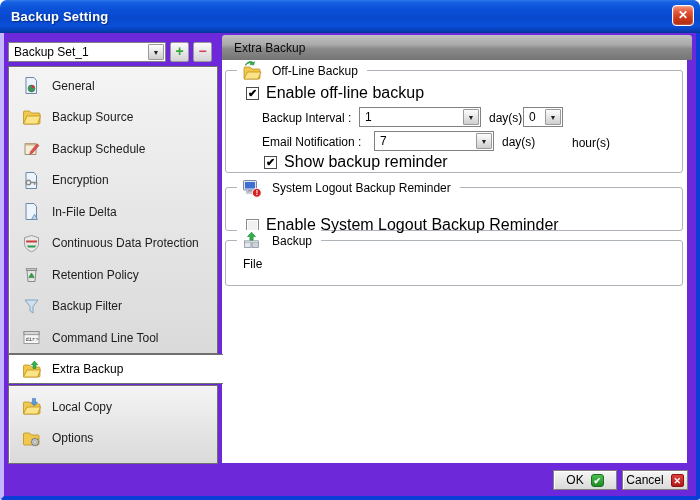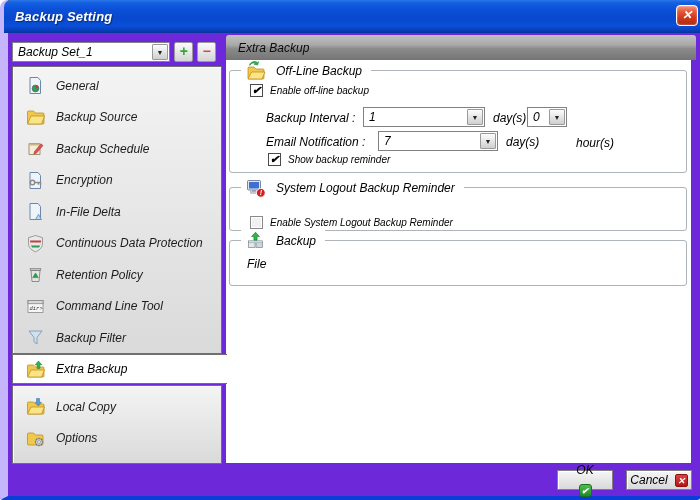--- a/index.html
+++ b/index.html
@@ -1,23 +1,22 @@
 <!DOCTYPE html>
 <html><head>
 <meta charset="utf-8">
 <style>
   * { margin:0; padding:0; box-sizing:border-box; }
   html,body { width:700px; height:500px; background:#fff; font-family:"Liberation Sans", sans-serif; }
 
   .dialog {
     position:absolute; left:0; top:0; width:700px; height:500px;
-    border-left:8px solid #c4b5fd; border-right:4px solid #0a3ed6; border-bottom:4px solid #0a3ed6;
+    border-left:4px solid #c4b5fd; border-right:4px solid #0a3ed6; border-bottom:4px solid #0a3ed6;
     border-radius:8px 8px 3px 3px;
     background:#6e6e6e;
-    font-style:italic;
   }
 
   
   .titlebar {
     position:absolute; left:-4px; top:0; width:700px; height:33px;
     border-radius:7px 7px 0 0;
     background:linear-gradient(180deg,#2b77e8 0%,#1460e2 8%,#0b50d8 28%,#0848cd 55%,#0a4fd9 78%,#0740b8 92%,#05349b 100%);
     display:flex; align-items:center; padding-left:11px;
   }
   .title-text {
@@ -101,21 +100,21 @@
   .legend .ttl { font-size:12px; color:#000; }
 
   .checkbox {
     width:13px; height:13px; background:#fff; border:1px solid #4a4a4a;
     display:inline-flex; align-items:center; justify-content:center;
     font-size:11px; font-weight:bold; color:#000; line-height:11px; cursor:pointer;
     flex:0 0 13px;
   }
   .checkbox:not(.checked) { background:#f1f1f1; border-color:#8a8a8a; box-shadow:inset 0 0 0 1px #fff; }
   .cb-row { position:absolute; display:flex; align-items:center; gap:7px; }
-  .cb-row .cb-label { font-size:10px; color:#000; white-space:nowrap; }
+  .cb-row .cb-label { font-size:16px; color:#000; white-space:nowrap; }
   .fld-label { position:absolute; font-size:12px; color:#000; white-space:nowrap; }
 
   
   .row1 { left:20px; top:13px; }
   .lbl-interval { left:36px; top:40px; }
   .combo-interval-days { left:133px; top:36px; width:122px; }
   .unit-days1 { left:263px; top:40px; }
   .combo-interval-hours { left:297px; top:36px; width:40px; }
   .unit-hours { left:346px; top:40px;margin-top:25px; }
   .lbl-email { left:36px; top:64px; }
@@ -126,21 +125,21 @@
   .backup-file-text { left:17px; top:16px; }
 
   
   .footer-btn {
     position:absolute; top:437px; height:20px;
     background:linear-gradient(180deg,#f6f6f6,#d9d9d9);
     border:1px solid #808080; box-shadow:inset 1px 1px 0 #fff;
     display:flex; align-items:center; justify-content:center; gap:7px;
     font-size:12px; color:#000; cursor:pointer;
   }
-  .ok-btn { left:549px; width:56px;flex-direction:column; }
+  .ok-btn { left:549px; width:64px; }
   .cancel-btn { left:618px; width:66px; }
   .mini-icn {
     width:13px; height:13px; border-radius:3px; color:#fff;
     font-size:9px; font-weight:bold; line-height:13px; text-align:center;
   }
   .mini-ok { background:linear-gradient(180deg,#4cbf4c,#1f8a26); border:1px solid #187020; }
   .mini-cancel { background:linear-gradient(180deg,#e04040,#b01818); border:1px solid #8f1212; border-radius:2px; }
 </style>
 </head>
 <body>
@@ -235,35 +234,35 @@
               <rect x="4.2" y="3.5" width="10.6" height="1.8" fill="#c2c2c2" stroke="#777" stroke-width="0.6"></rect>
               <path d="M9.5 8l2.8 4.6H6.7z" fill="#2fa04a" stroke="#1b7d2f" stroke-width="0.5"></path>
             </svg>
         </span>
         <span class="lbl">Retention Policy</span>
       </div>
 
       <div class="side-item">
         <span class="icn">
           <svg viewBox="0 0 19 19" width="19" height="19">
+              <path d="M3 3h13l-5 6.5v6.5l-3-2.2V9.5z" fill="#cfe0ef" stroke="#7d9ab8" stroke-width="0.9"></path>
+            </svg>
+        </span>
+        <span class="lbl">Backup Filter</span>
+      </div>
+
+      <div class="side-item">
+        <span class="icn">
+          <svg viewBox="0 0 19 19" width="19" height="19">
               <rect x="2" y="3.5" width="15" height="12" fill="#f6f6f6" stroke="#888" stroke-width="0.8"></rect>
               <rect x="2" y="3.5" width="15" height="3.2" fill="#d6d6d6" stroke="#888" stroke-width="0.8"></rect>
               <text x="3.5" y="12.5" font-size="5.5" fill="#333" font-family="Liberation Mono, monospace">dir&gt;</text>
             </svg>
         </span>
         <span class="lbl">Command Line Tool</span>
-      </div>
-
-      <div class="side-item">
-        <span class="icn">
-          <svg viewBox="0 0 19 19" width="19" height="19">
-              <path d="M3 3h13l-5 6.5v6.5l-3-2.2V9.5z" fill="#cfe0ef" stroke="#7d9ab8" stroke-width="0.9"></path>
-            </svg>
-        </span>
-        <span class="lbl">Backup Filter</span>
       </div>
 
     </div>
 
     <div class="selected-tab">
       <span class="icn">
         <svg viewBox="0 0 19 19" width="19" height="19">
             <path d="M1.5 6c0-.6.4-1 1-1h5l2 2h7.5c.6 0 1 .4 1 1v8c0 .6-.4 1-1 1h-14.5c-.6 0-1-.4-1-1z" fill="#f0c84e" stroke="#b8860b" stroke-width="0.7"></path>
             <path d="M1.5 17 L5 10h13.5l-3 7z" fill="#fbe388" stroke="#b8860b" stroke-width="0.7"></path>
             <path d="M12.5 1l3.4 3.8h-2v3.7h-2.8V4.8h-2z" fill="#2fb34a" stroke="#1b7d2f" stroke-width="0.5"></path>

